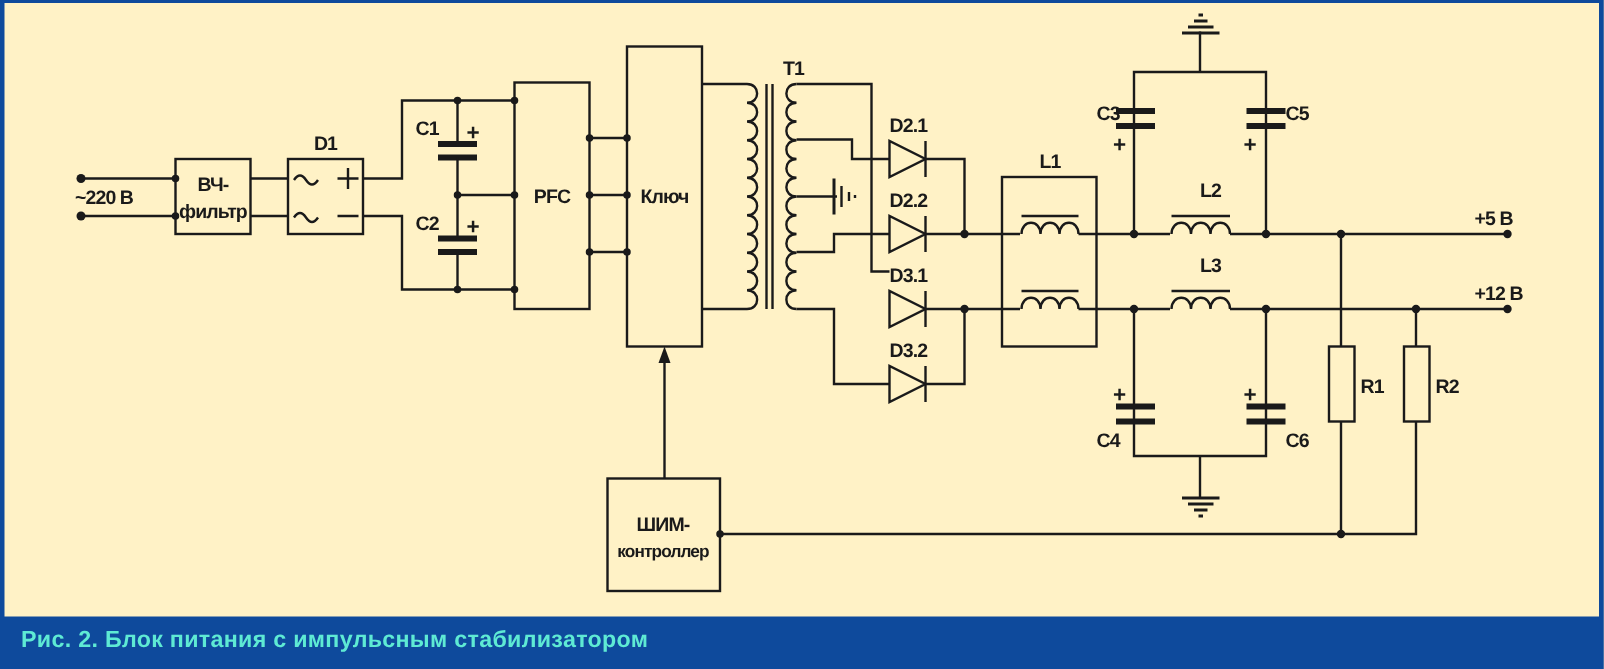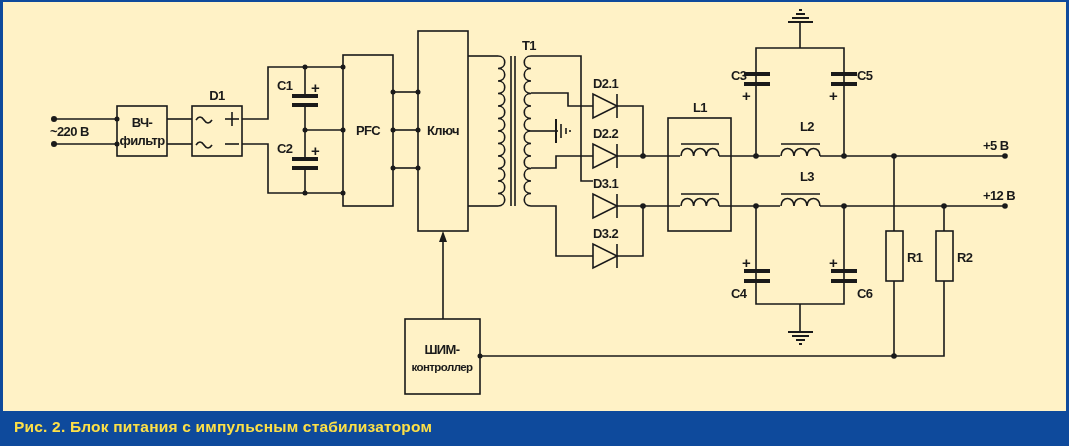--- a/index.html
+++ b/index.html
@@ -1,19 +1,19 @@
 <!DOCTYPE html>
 <html><head>
 <meta charset="utf-8">
 <style>
   html, body { margin: 0; padding: 0; }
   body { width: 1069px; height: 446px; position: relative; overflow: hidden; background: #0e4a9c; font-family: "Liberation Sans", sans-serif; }
   #frame { position: absolute; left: 0; top: 0; width: 1069px; height: 446px; background: #0e4a9c; }
   #canvas { position: absolute; left: 3px; top: 2px; width: 1063px; height: 409px; background: #fff2c6; }
-  #caption { position: absolute; left: 14px; top: 418px; color: #fde047; font-weight: bold; font-size: 15.5px; letter-spacing: 0.2px; }
+  #caption { position: absolute; left: 14px; top: 418px; color: #5eead4; font-weight: bold; font-size: 15.5px; letter-spacing: 0.2px; }
   svg { position: absolute; left: 0; top: 0; }
   .w { stroke: #1a1a1a; stroke-width: 1.6; fill: none; }
   .thick { stroke: #1a1a1a; stroke-width: 4; fill: none; }
   .box { stroke: #1a1a1a; stroke-width: 1.6; fill: none; }
   .dot { fill: #1a1a1a; }
   .lbl { font-family: "Liberation Sans", sans-serif; font-weight: bold; font-size: 13px; fill: #1a1a1a; letter-spacing: -0.6px; }
   .lbl-sm { font-family: "Liberation Sans", sans-serif; font-weight: bold; font-size: 11.5px; fill: #1a1a1a; letter-spacing: -0.6px; }
   .plus { font-family: "Liberation Sans", sans-serif; font-weight: bold; font-size: 15px; fill: #1a1a1a; }
 </style>
 </head>

